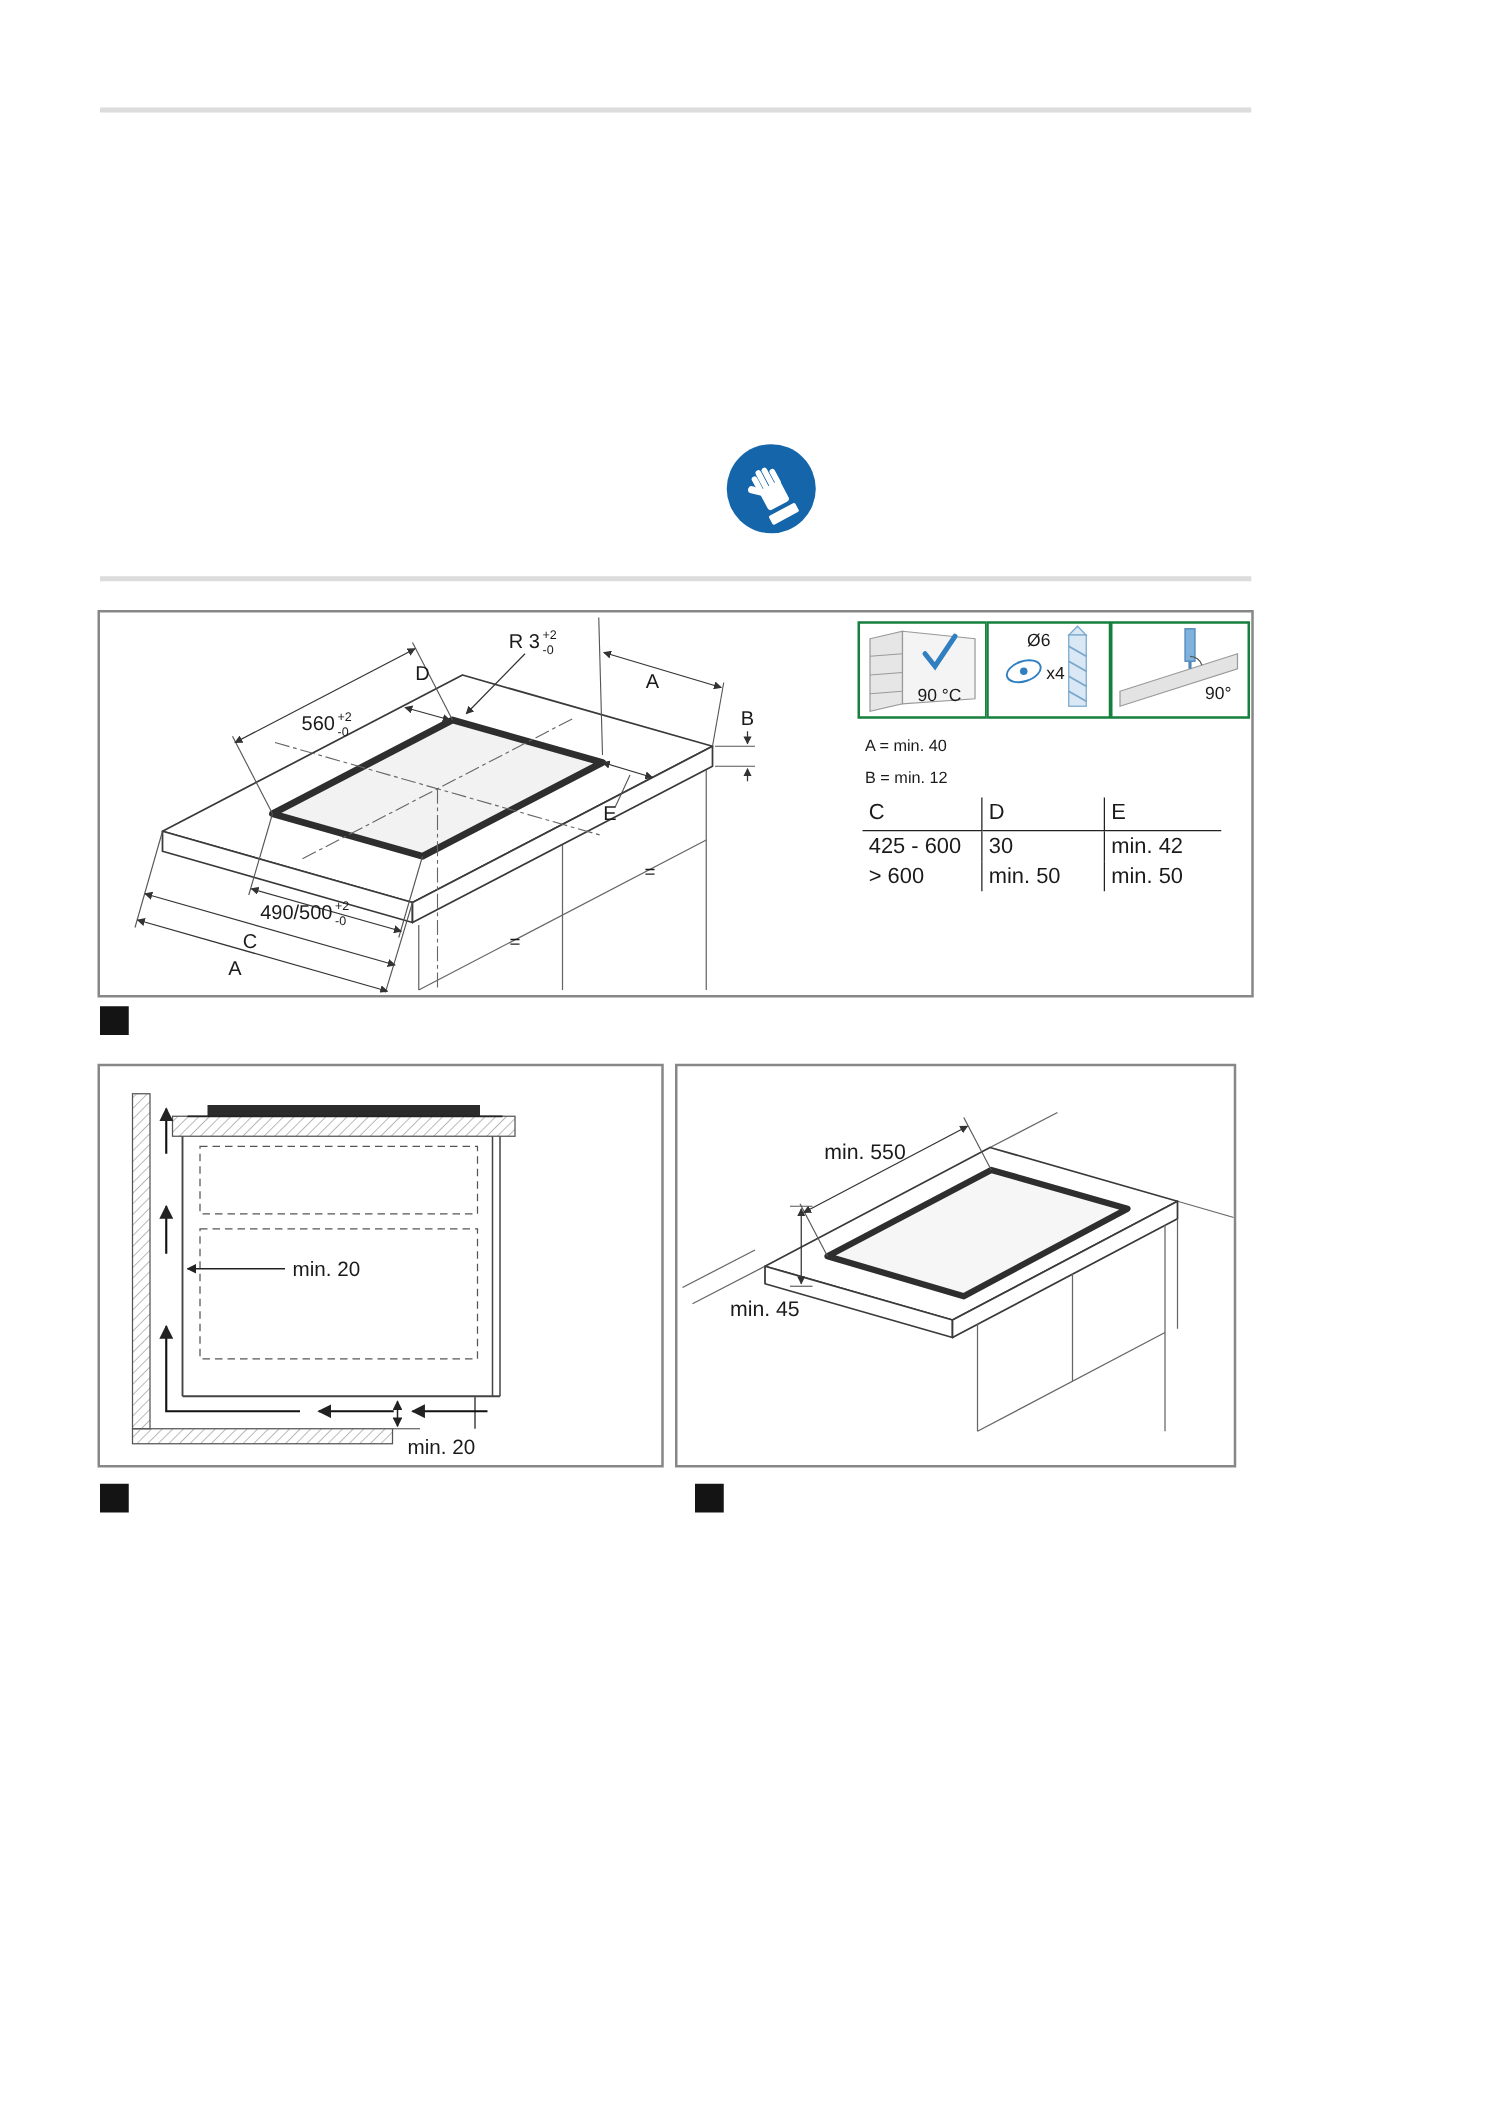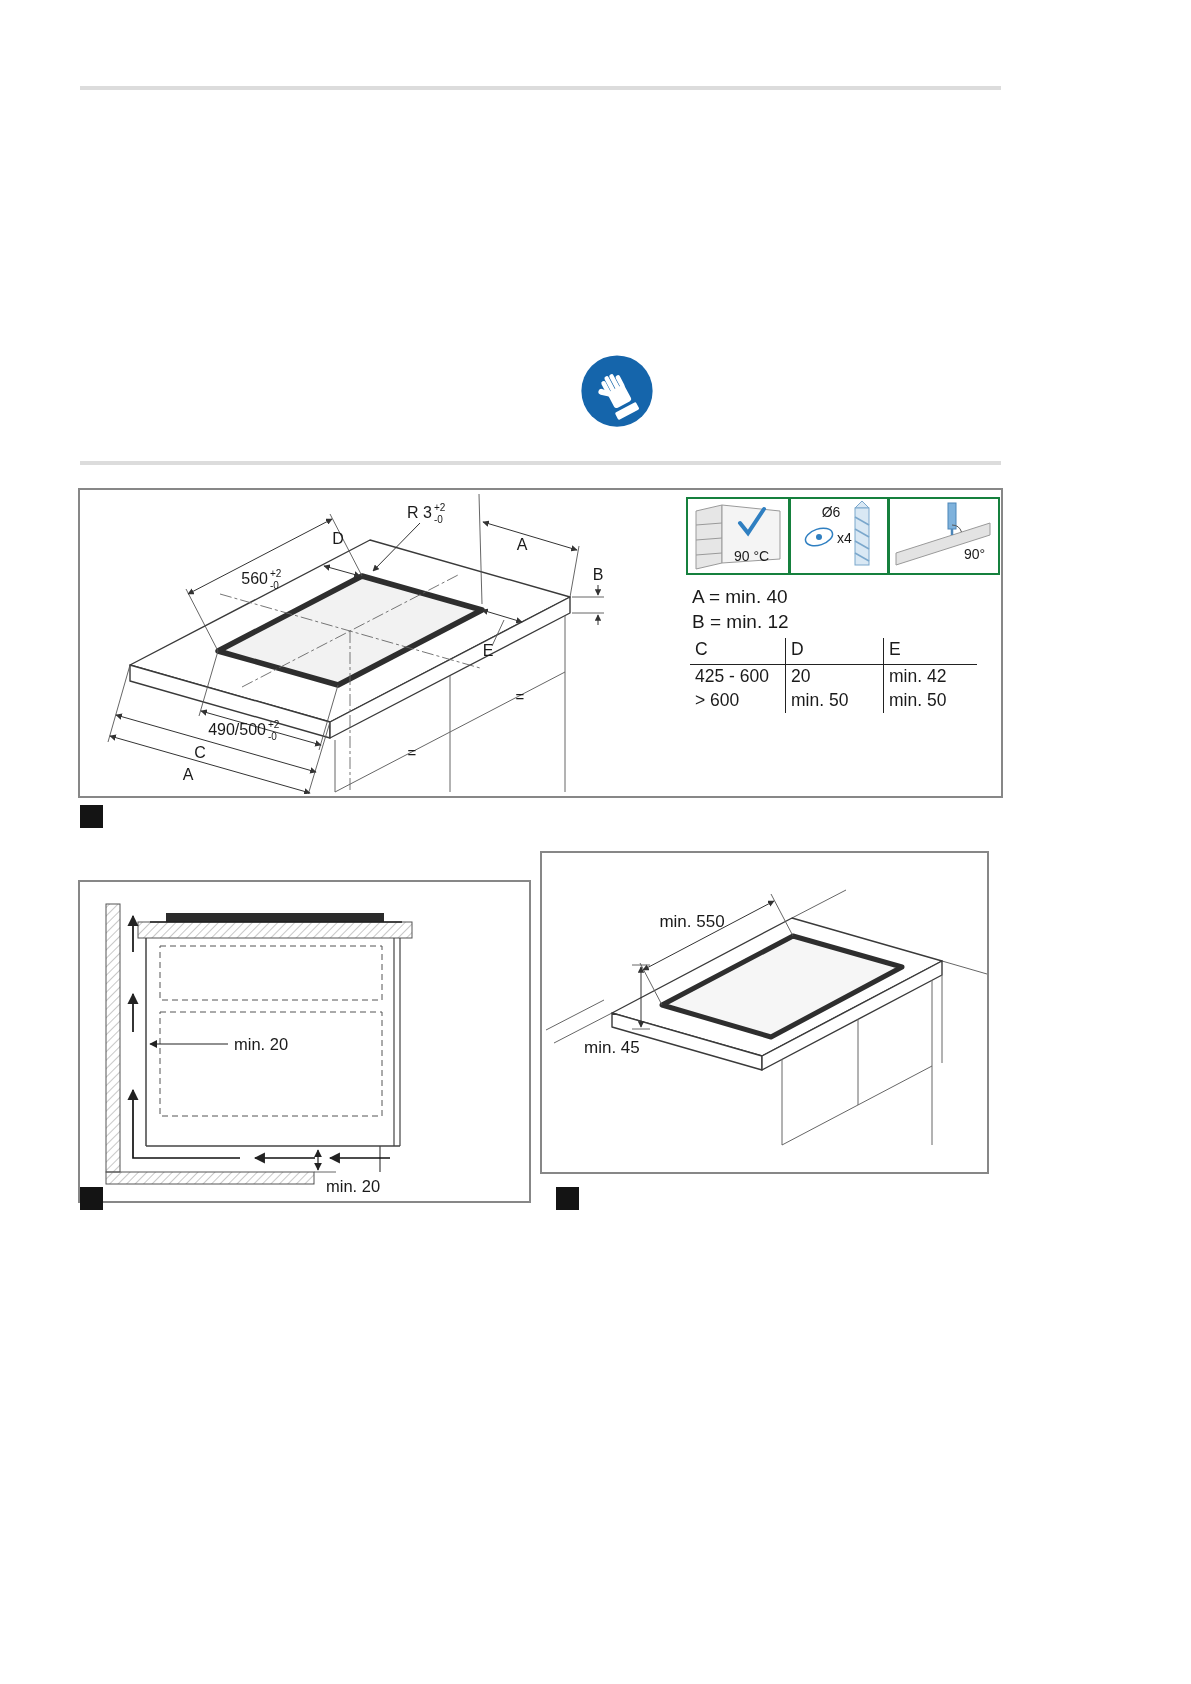--- a/index.html
+++ b/index.html
@@ -4,32 +4,32 @@
 <style>
   html,body{margin:0;padding:0;background:#fff;}
   .page{position:relative;width:1191px;height:1684px;background:#ffffff;
         font-family:"Liberation Sans","DejaVu Sans",sans-serif;color:#1a1a1a;overflow:hidden;}
   .divider{position:absolute;left:80px;width:921px;height:4px;background:#dcdcdc;}
   .divider-top{top:86px;}
   .divider-mid{top:461px;}
   .glove{position:absolute;left:579px;top:353px;width:76px;height:76px;}
   .fig{position:absolute;border:2px solid #878787;background:#fff;}
   .fig1{left:78px;top:488px;width:921px;height:306px;}
-  .fig2{left:78px;top:851px;width:449px;height:319px;margin-top:29px;}
+  .fig2{left:78px;top:851px;width:449px;height:319px;}
   .fig3{left:540px;top:851px;width:445px;height:319px;}
   .marker{position:absolute;width:23px;height:23px;background:#141414;}
   .m1{left:80px;top:805px;}
   .m2{left:80px;top:1187px;}
   .m3{left:556px;top:1187px;}
   .fig svg{display:block;}
   .fig1-draw{position:absolute;left:0;top:2px;}
   .panels{position:absolute;left:606px;top:7px;display:flex;}
   .panel{border:2px solid #15803d;background:#fff;}
   .panel + .panel{margin-left:-1px;}
-  .ab{position:absolute;left:612px;top:94px;font-size:19px;line-height:25px;}
+  .ab{position:absolute;left:612px;top:94px;font-size:13px;line-height:25px;}
   .tblwrap{position:absolute;left:610px;top:148px;}
   table{border-collapse:collapse;font-size:17.5px;}
   th,td{font-weight:400;text-align:left;padding:1px 10px 2px 5px;white-space:nowrap;}
   th{padding-bottom:4px;}
   thead th{border-bottom:1.6px solid #222;}
   th + th, td + td{border-left:1.3px solid #222;}
   td.c1,th.c1{min-width:80px;}
   td.c2,th.c2{min-width:82px;}
   td.c3,th.c3{min-width:78px;}
   
@@ -195,21 +195,21 @@
         <thead>
           <tr>
             <th class="c1">C</th>
             <th class="c2">D</th>
             <th class="c3">E</th>
           </tr>
         </thead>
         <tbody>
           <tr>
             <td class="c1">425 - 600</td>
-            <td class="c2">20</td>
+            <td class="c2">30</td>
             <td class="c3">min. 42</td>
           </tr>
           <tr>
             <td class="c1">&gt; 600</td>
             <td class="c2">min. 50</td>
             <td class="c3">min. 50</td>
           </tr>
         </tbody>
       </table>
     </div>

